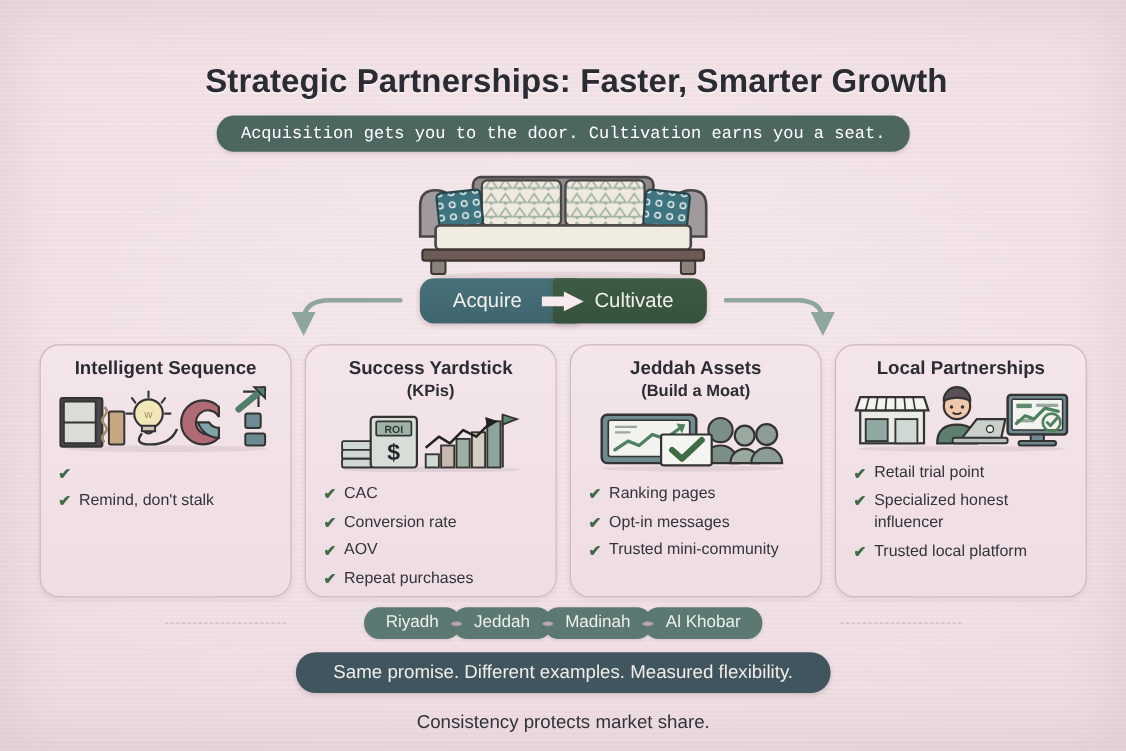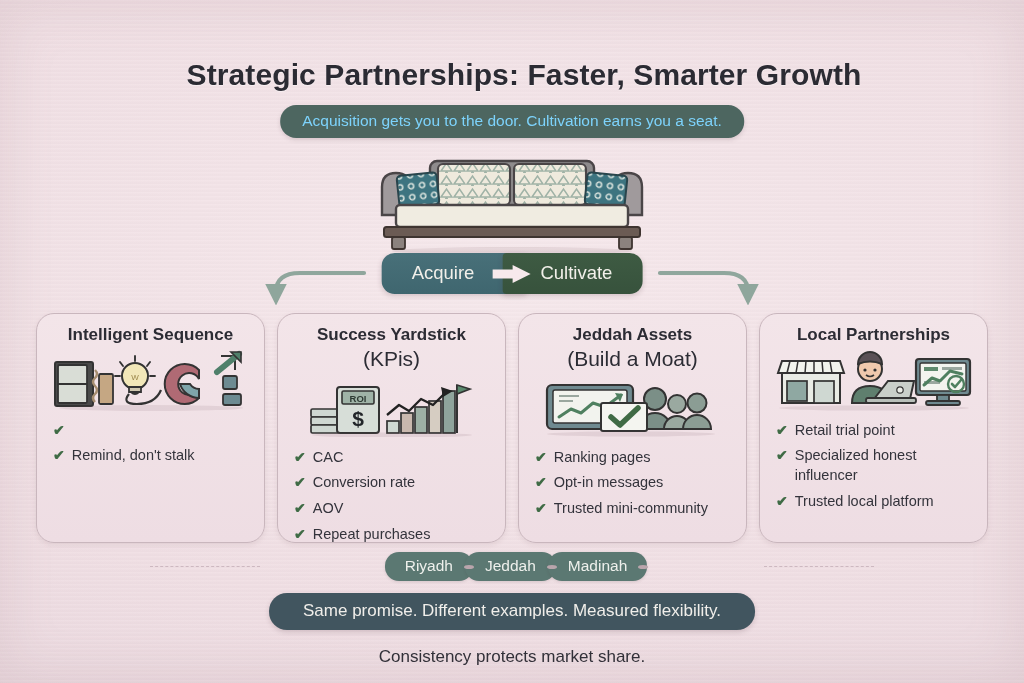--- a/index.html
+++ b/index.html
@@ -48,26 +48,27 @@
     color: #2b2b33;
     text-shadow: 0 1px 0 rgba(255,255,255,0.45);
     padding-left: 12px;
   }
   .subtitle-pill {
     position: absolute;
     top: 105px;
     left: 50%;
     transform: translateX(-50%);
     background: #4d6660;
-    color: #7dd3fc;
+    color: #ffffff;
     font-size: 15.5px;
     padding: 7px 22px 8px 22px;
     border-radius: 16px;
     white-space: nowrap;
     box-shadow: 0 2px 4px rgba(90,60,70,0.17);
+    font-family: Liberation Mono, monospace;
   }
 
   
   .sofa-wrap {
     position: absolute;
     top: 147px;
     left: 50%;
     transform: translateX(-50%);
     width: 300px;
     height: 110px;
@@ -146,22 +147,22 @@
   .card-title {
     text-align: center;
     font-size: 17px;
     font-weight: bold;
     color: #2c2c34;
     line-height: 1.28;
     margin-bottom: 2px;
   }
   .card-title .sub {
     display: block;
-    font-weight: normal;
-    font-size: 21px;
+    font-weight: bold;
+    font-size: 15px;
   }
   .card-icon {
     height: 64px;
     display: flex;
     align-items: center;
     justify-content: center;
     margin: 3px 0 8px 0;
   }
   .bullets {
     list-style: none;
@@ -527,18 +528,19 @@
 
   <div class="dash-line dash-left"></div>
   <div class="dash-line dash-right"></div>
   <div class="cities-row">
     <div class="chip">Riyadh</div>
     <div class="chip-sep"></div>
     <div class="chip">Jeddah</div>
     <div class="chip-sep"></div>
     <div class="chip">Madinah</div>
     <div class="chip-sep"></div>
+    <div class="chip">Al Khobar</div>
   </div>
 
   <div class="footer-banner">Same promise. Different examples. Measured flexibility.</div>
   <div class="footer-caption">Consistency protects market share.</div>
 
 </div>
 
 </body></html>

